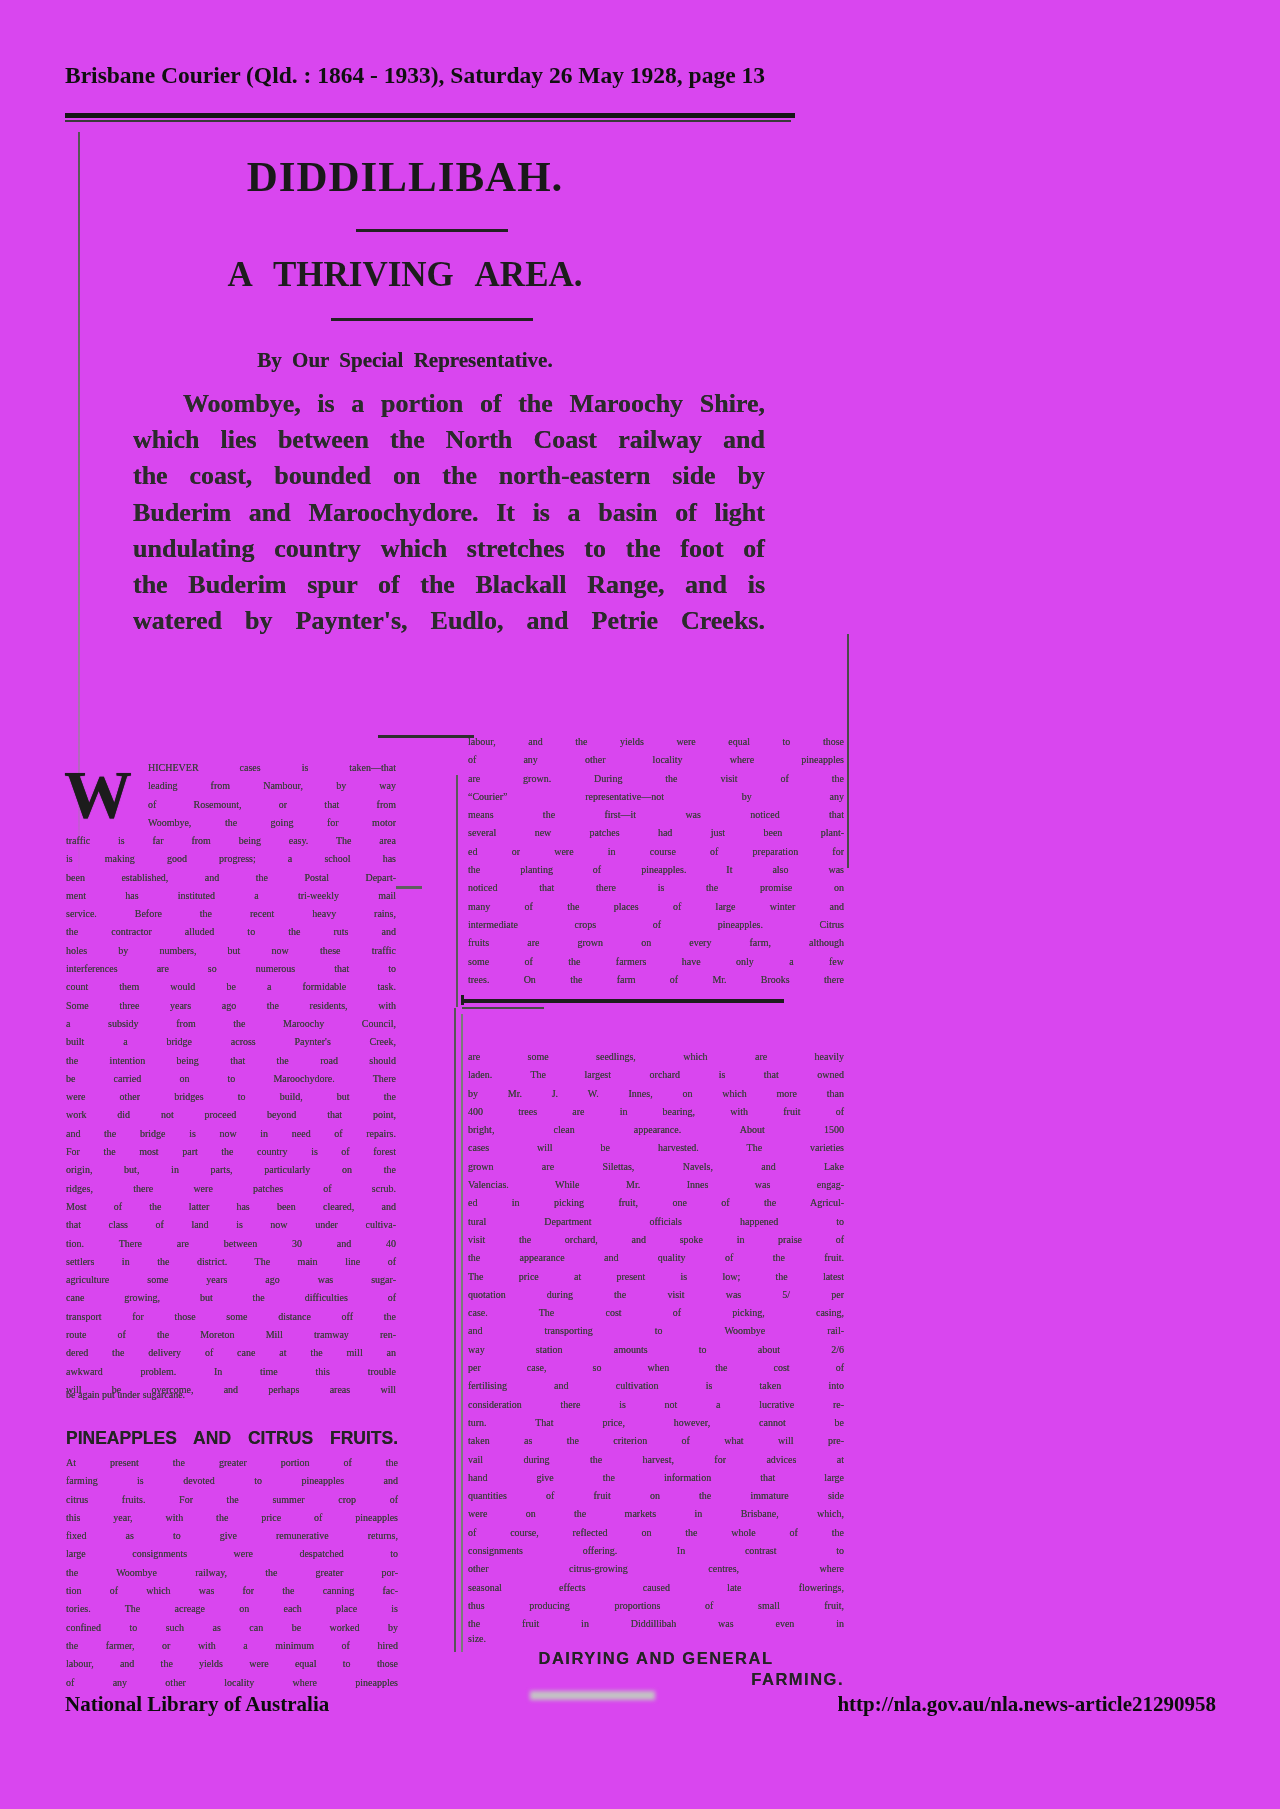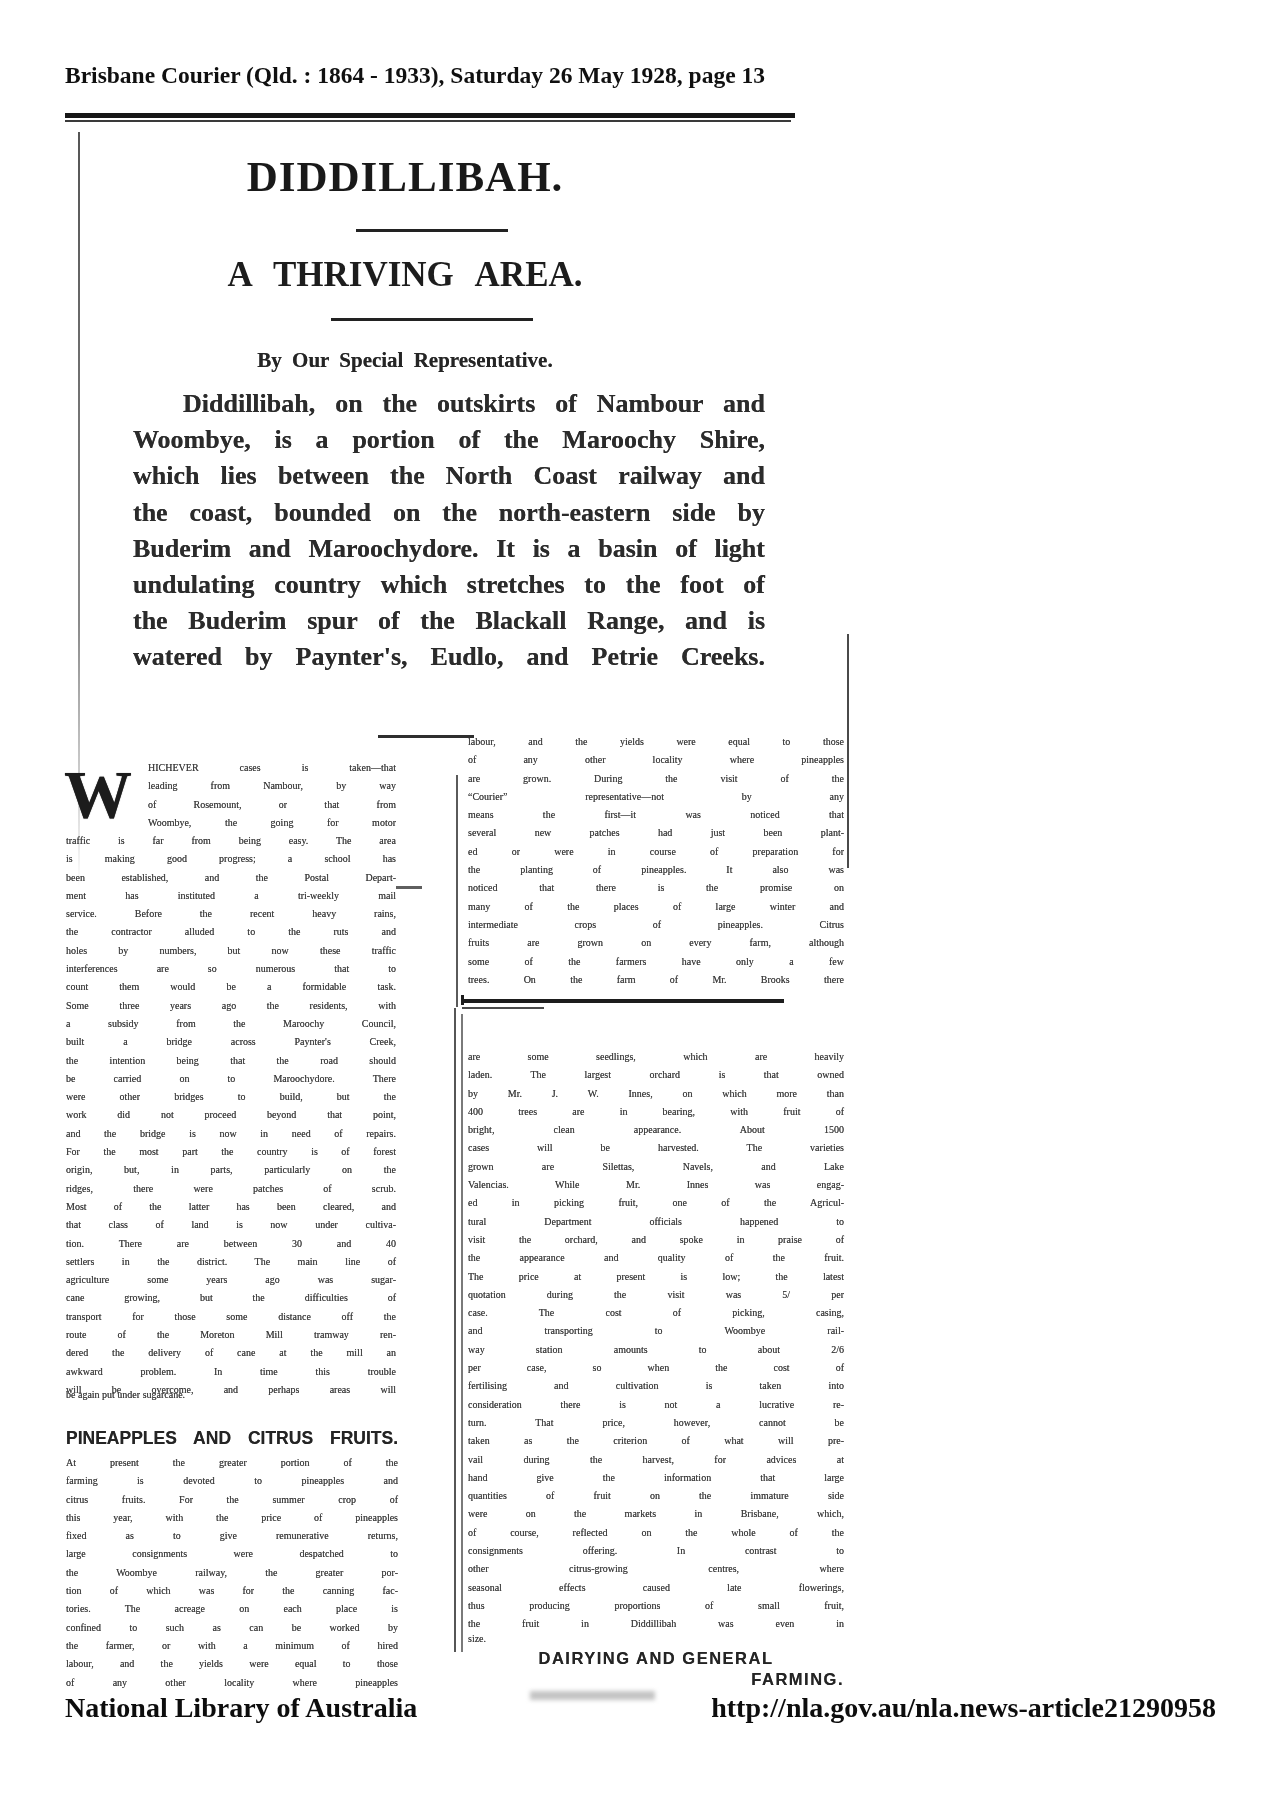--- a/index.html
+++ b/index.html
@@ -1,36 +1,36 @@
 <!DOCTYPE html>
 <html><head>
 <meta charset="utf-8">
 <style>
   html,body{margin:0;padding:0;background:#e8e8e8;}
   .page{
-    position:relative;width:1280px;height:1809px;background:#ffffff;
+    position:relative;width:1280px;height:1809px;background:#d946ef;
     font-family:"Liberation Serif","DejaVu Serif",serif;overflow:hidden;
     margin:0 auto;
   }
   .abs{position:absolute;}
   
   .scan{color:#3f3f3f;text-shadow:0 0 .6px rgba(60,60,60,.85);}
   .tl{text-align:justify;text-align-last:justify;}
   .tl-flush{text-align:left;text-align-last:left;}
   .col{font-size:10px;line-height:18.3px;}
   .lead{font-size:26px;line-height:36.2px;font-weight:700;color:#2b2b2b;text-shadow:0 0 .5px rgba(40,40,40,.8);}
   .lead .tl:first-child{text-indent:50px;}
   .hdr{font-size:23.5px;font-weight:700;color:#101010;}
   .title{font-size:43px;font-weight:700;letter-spacing:1px;text-align:center;color:#191919;}
   .subtitle{font-size:35px;font-weight:700;text-align:center;word-spacing:14px;color:#1d1d1d;}
   .byline{font-size:21px;font-weight:700;text-align:center;word-spacing:5px;color:#252525;text-shadow:0 0 .5px rgba(40,40,40,.7);}
   .rule{background:#222;}
   .subhead-sans{font-family:"Liberation Sans","DejaVu Sans",sans-serif;font-weight:700;color:#242424;text-shadow:0 0 .5px rgba(40,40,40,.7);}
   .dropcap{font-size:68px;line-height:1;font-weight:700;color:#1c1c1c;text-shadow:0 0 .7px rgba(30,30,30,.9);}
-  .footer-text{font-size:28px;font-weight:700;color:#0d0d0d;}
+  .footer-text{font-size:21px;font-weight:700;color:#0d0d0d;}
   .smudge{background:#c4c4c4;filter:blur(2.2px);}
 </style>
 </head>
 <body>
 
 <div class="page">
 
   <div class="abs hdr" style="left:65px;top:62px;width:1150px;">Brisbane Courier (Qld. : 1864 - 1933), Saturday 26 May 1928, page 13</div>
 
   <div class="abs" style="left:65px;top:113px;width:730px;height:5px;background:#161616;"></div>
@@ -38,21 +38,20 @@
 
   <div class="abs" style="left:78px;top:132px;width:2px;height:756px;background:linear-gradient(#555,#8a8a8a 65%,rgba(150,150,150,0));"></div>
 
   <div class="abs title" style="left:65px;top:152px;width:680px;">DIDDILLIBAH.</div>
   <div class="abs rule" style="left:356px;top:229px;width:152px;height:3px;"></div>
   <div class="abs subtitle" style="left:65px;top:255px;width:680px;">A THRIVING AREA.</div>
   <div class="abs rule" style="left:331px;top:318px;width:202px;height:3px;"></div>
   <div class="abs byline" style="left:65px;top:348px;width:680px;">By Our Special Representative.</div>
 
   <div class="abs lead" style="left:133px;top:386px;width:632px;">
-      <div class="tl">Diddillibah, on the outskirts of Nambour and</div>
       <div class="tl">Woombye, is a portion of the Maroochy Shire,</div>
       <div class="tl">which lies between the North Coast railway and</div>
       <div class="tl">the coast, bounded on the north-eastern side by</div>
       <div class="tl">Buderim and Maroochydore.  It is a basin of light</div>
       <div class="tl">undulating country which stretches to the foot of</div>
       <div class="tl">the Buderim spur of the Blackall Range, and is</div>
       <div class="tl">watered by Paynter's, Eudlo, and Petrie Creeks.</div>
     </div>
 
   <div class="abs" style="left:378px;top:735px;width:96px;height:3px;background:#2e2e2e;"></div>

